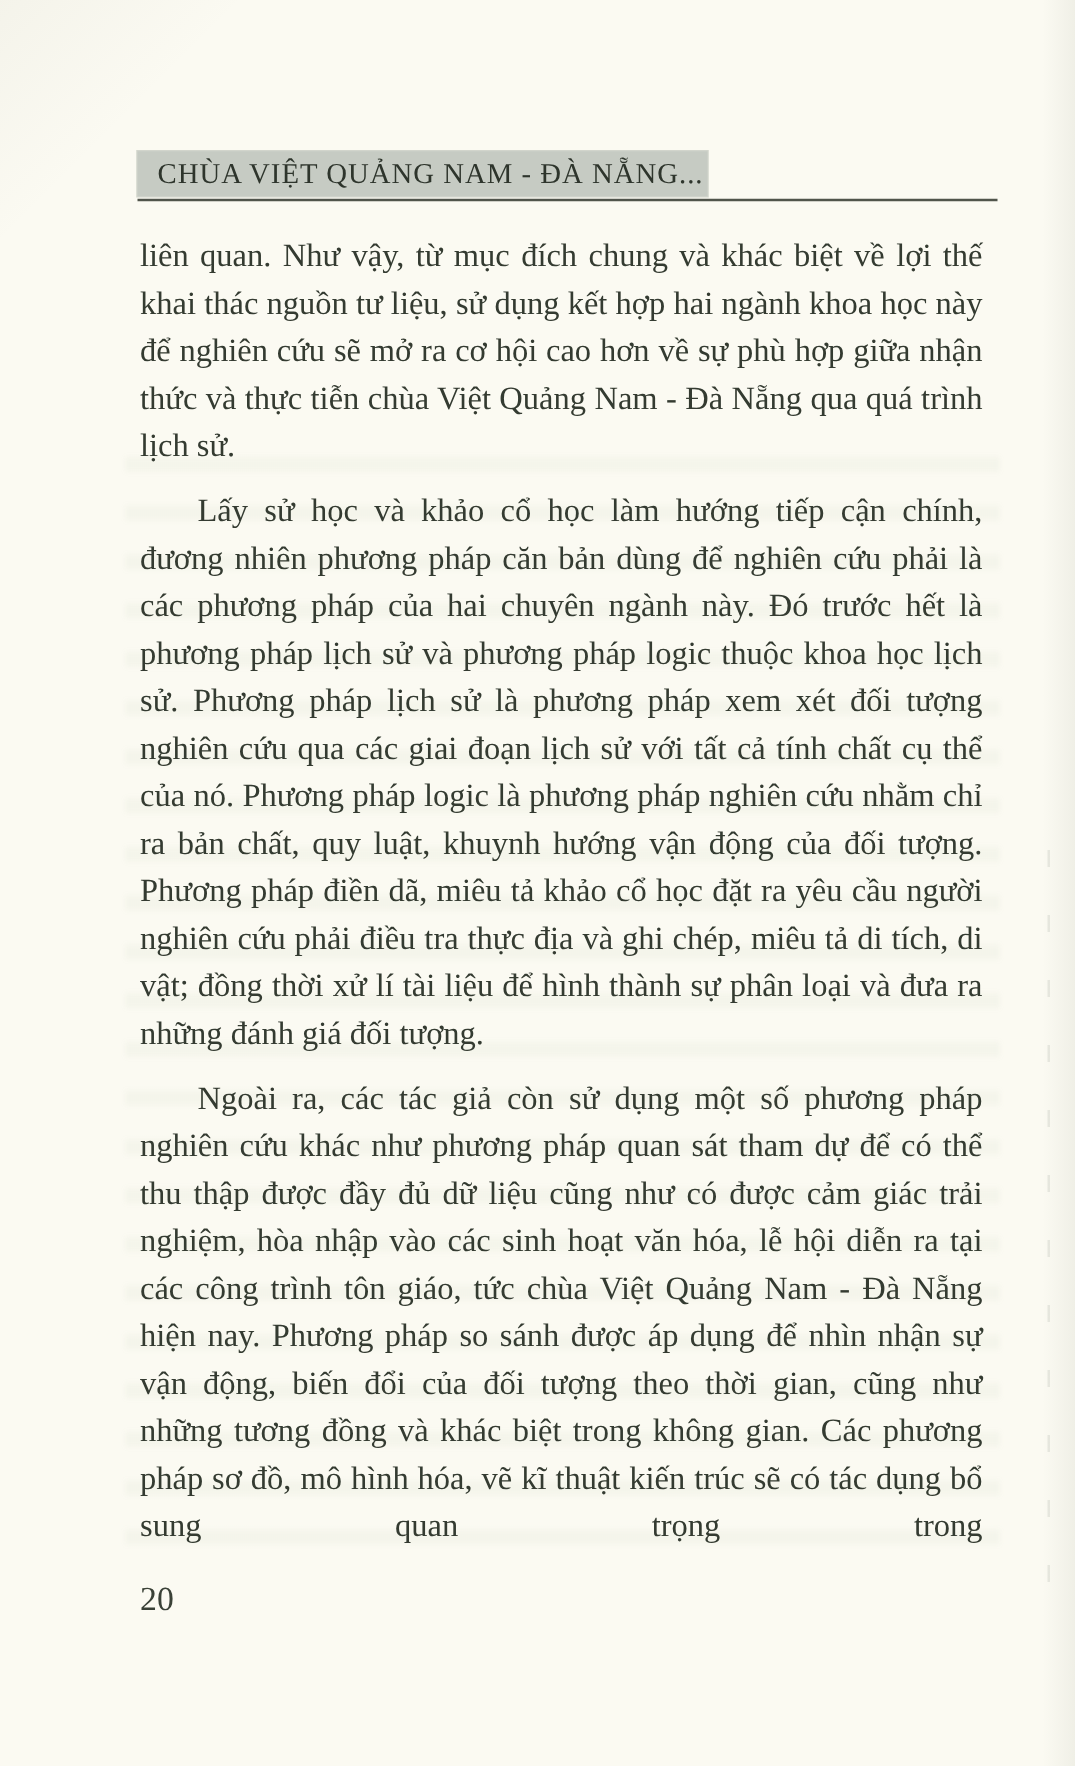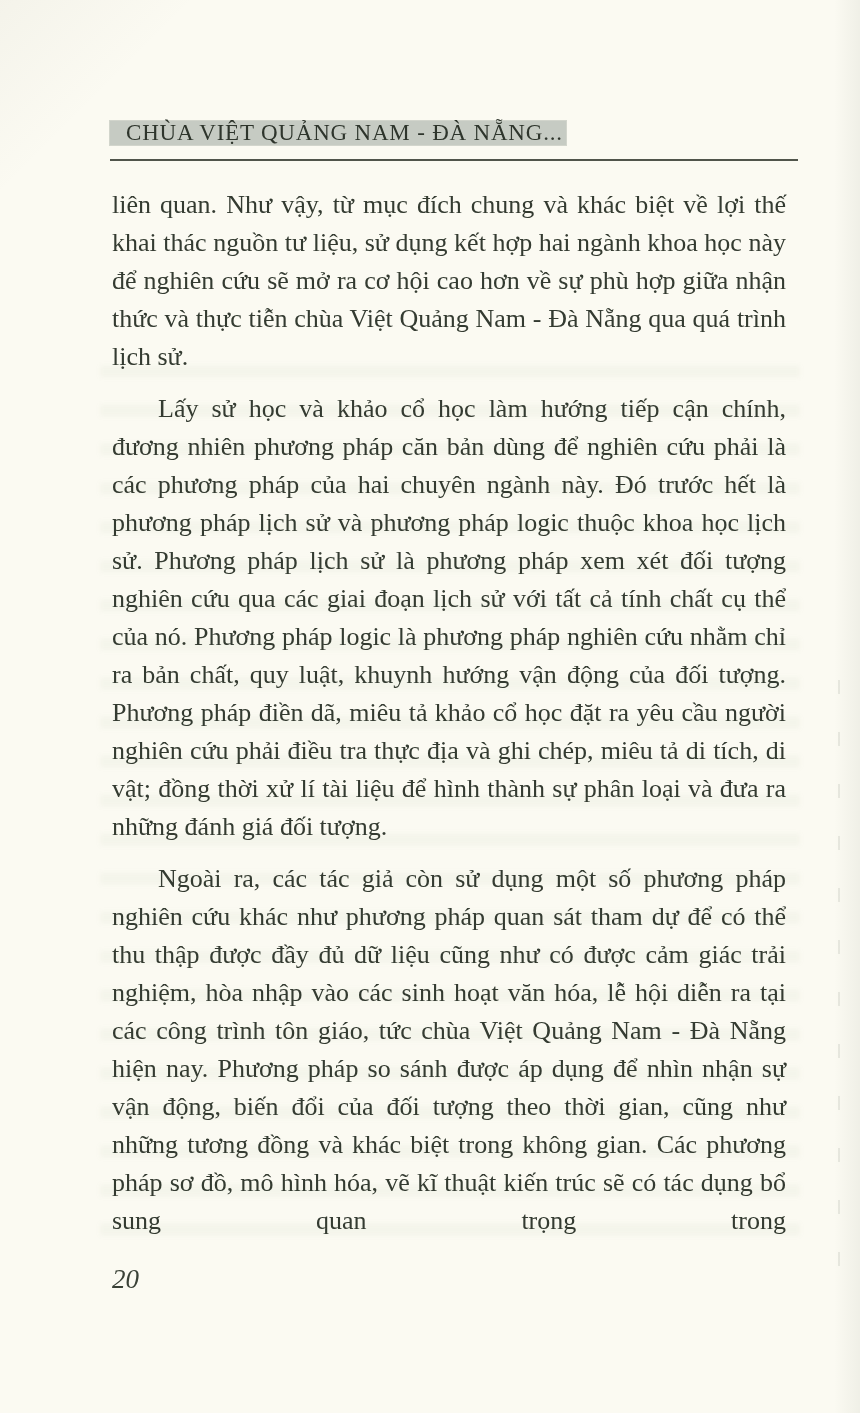--- a/index.html
+++ b/index.html
@@ -38,21 +38,21 @@
       rgba(130,160,120,0.0) 39px
     );
     filter: blur(2px);
     pointer-events: none;
   }
   .running-head {
     position: absolute;
     left: 110px;
     top: 121px;
     width: 456px;
-    height: 24px;
+    height: 36px;
     background: #c6cbc3;
     box-shadow: 0 0 0 1px rgba(160,168,158,0.45);
     display: flex;
     align-items: center;
     padding-left: 16px;
     box-sizing: border-box;
   }
   .running-head-title {
     font-size: 23px;
     letter-spacing: 0.8px;
@@ -85,21 +85,20 @@
   }
   .text-block p.fill-last {
     text-align-last: justify;
   }
   .page-number {
     position: absolute;
     left: 112px;
     top: 1264px;
     font-size: 27px;
     color: #3a4137;
-    font-style: italic;
   }
   
   .edge-artifact {
     position: absolute;
     right: 20px;
     top: 680px;
     width: 2px;
     height: 620px;
     background: repeating-linear-gradient(
       180deg,

